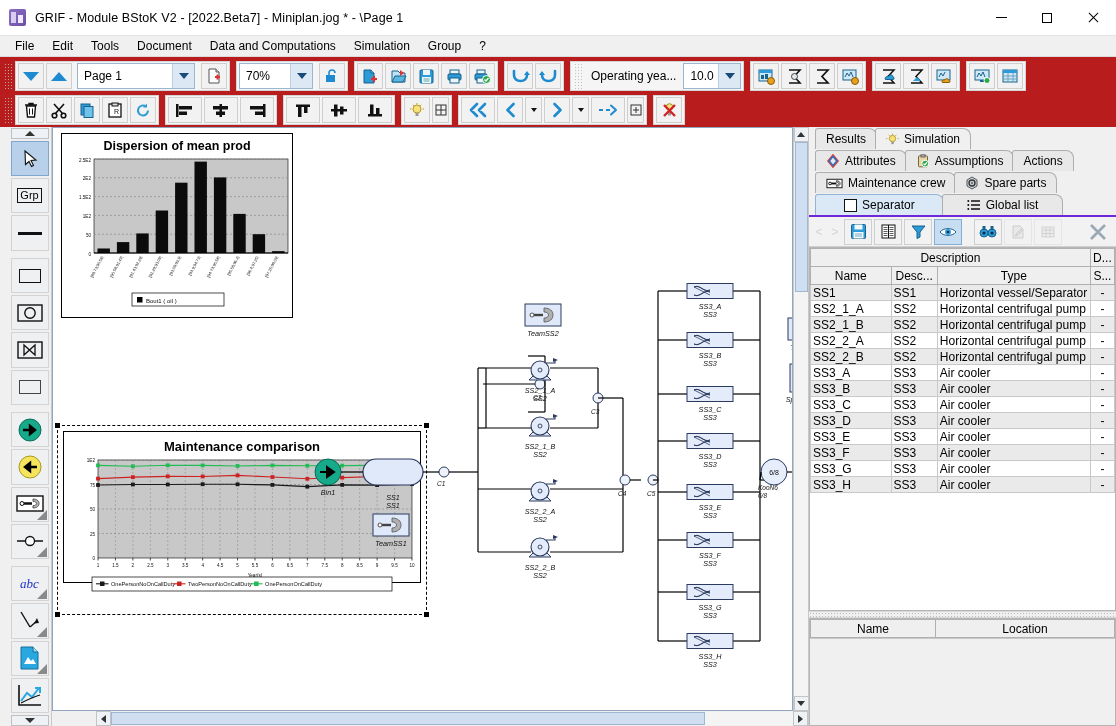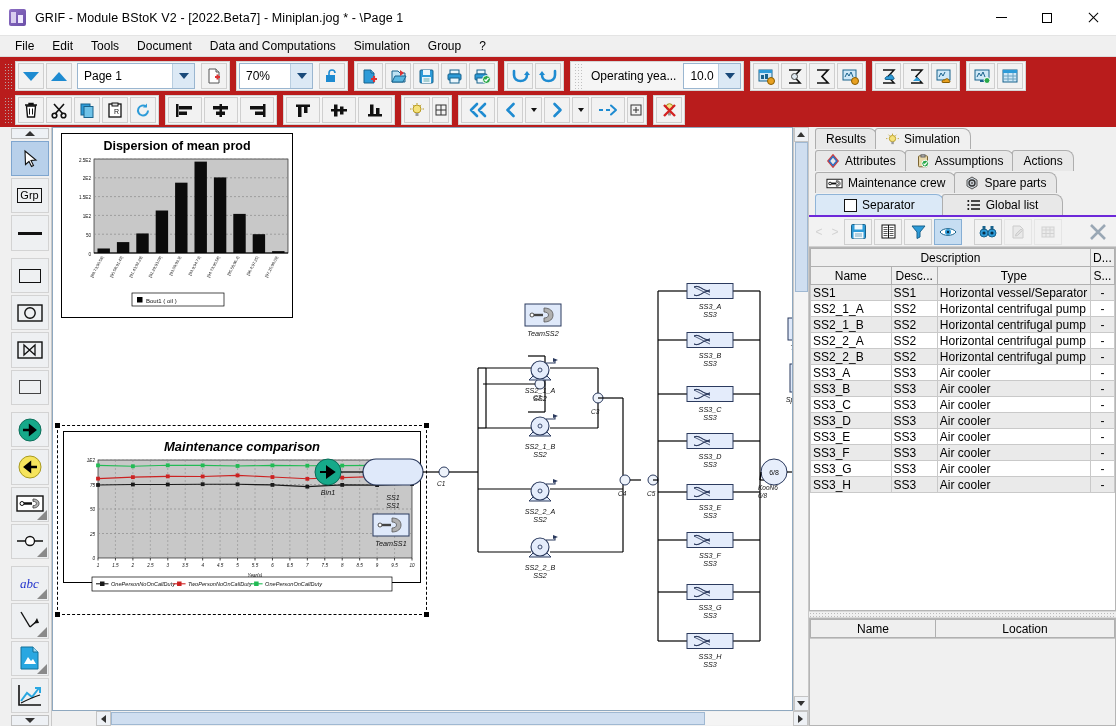--- a/index.html
+++ b/index.html
@@ -697,21 +697,21 @@
                     <text x="0" y="0" text-anchor="end" font-size="4" font-family="Liberation Sans, sans-serif" fill="#111">[97.25;98.09]</text>
                   </g>
                   <g>
                     <rect x="70" y="140" width="92" height="13" fill="#fff" stroke="#000" stroke-width="0.7"></rect>
                     <rect x="75" y="144" width="5.5" height="5.5" fill="#000"></rect>
                     <text x="84" y="149.5" font-size="6" font-family="Liberation Sans, sans-serif" fill="#111">Bout1 ( oil )</text>
                   </g>
                 </svg>
             </div>
 
-            <div class="chartbox" id="chart2" style="left:10px;top:303px;width:358px;height:152px;font-style:italic;">
+            <div class="chartbox" id="chart2" style="left:10px;top:303px;width:358px;height:152px;">
               <div class="chart-title" id="c2title" style="font-size:13px;margin-top:7px;">Maintenance comparison</div>
               <svg id="c2svg" width="358" height="152" viewBox="0 0 358 152" style="display:block;">
                   <rect x="34" y="6" width="314" height="98" fill="#c8c8c8" stroke="#000" stroke-width="0.6"></rect>
                   <text x="31" y="106.4" text-anchor="end" font-size="4.6" font-family="Liberation Sans, sans-serif" fill="#111">0</text>
                   <line x1="34" y1="79.5" x2="348" y2="79.5" stroke="#8c8c8c" stroke-dasharray="2 2" stroke-width="0.7"></line>
                   <text x="31" y="81.9" text-anchor="end" font-size="4.6" font-family="Liberation Sans, sans-serif" fill="#111">25</text>
                   <line x1="34" y1="55" x2="348" y2="55" stroke="#8c8c8c" stroke-dasharray="2 2" stroke-width="0.7"></line>
                   <text x="31" y="57.4" text-anchor="end" font-size="4.6" font-family="Liberation Sans, sans-serif" fill="#111">50</text>
                   <line x1="34" y1="30.5" x2="348" y2="30.5" stroke="#8c8c8c" stroke-dasharray="2 2" stroke-width="0.7"></line>
                   <text x="31" y="32.9" text-anchor="end" font-size="4.6" font-family="Liberation Sans, sans-serif" fill="#111">75</text>

